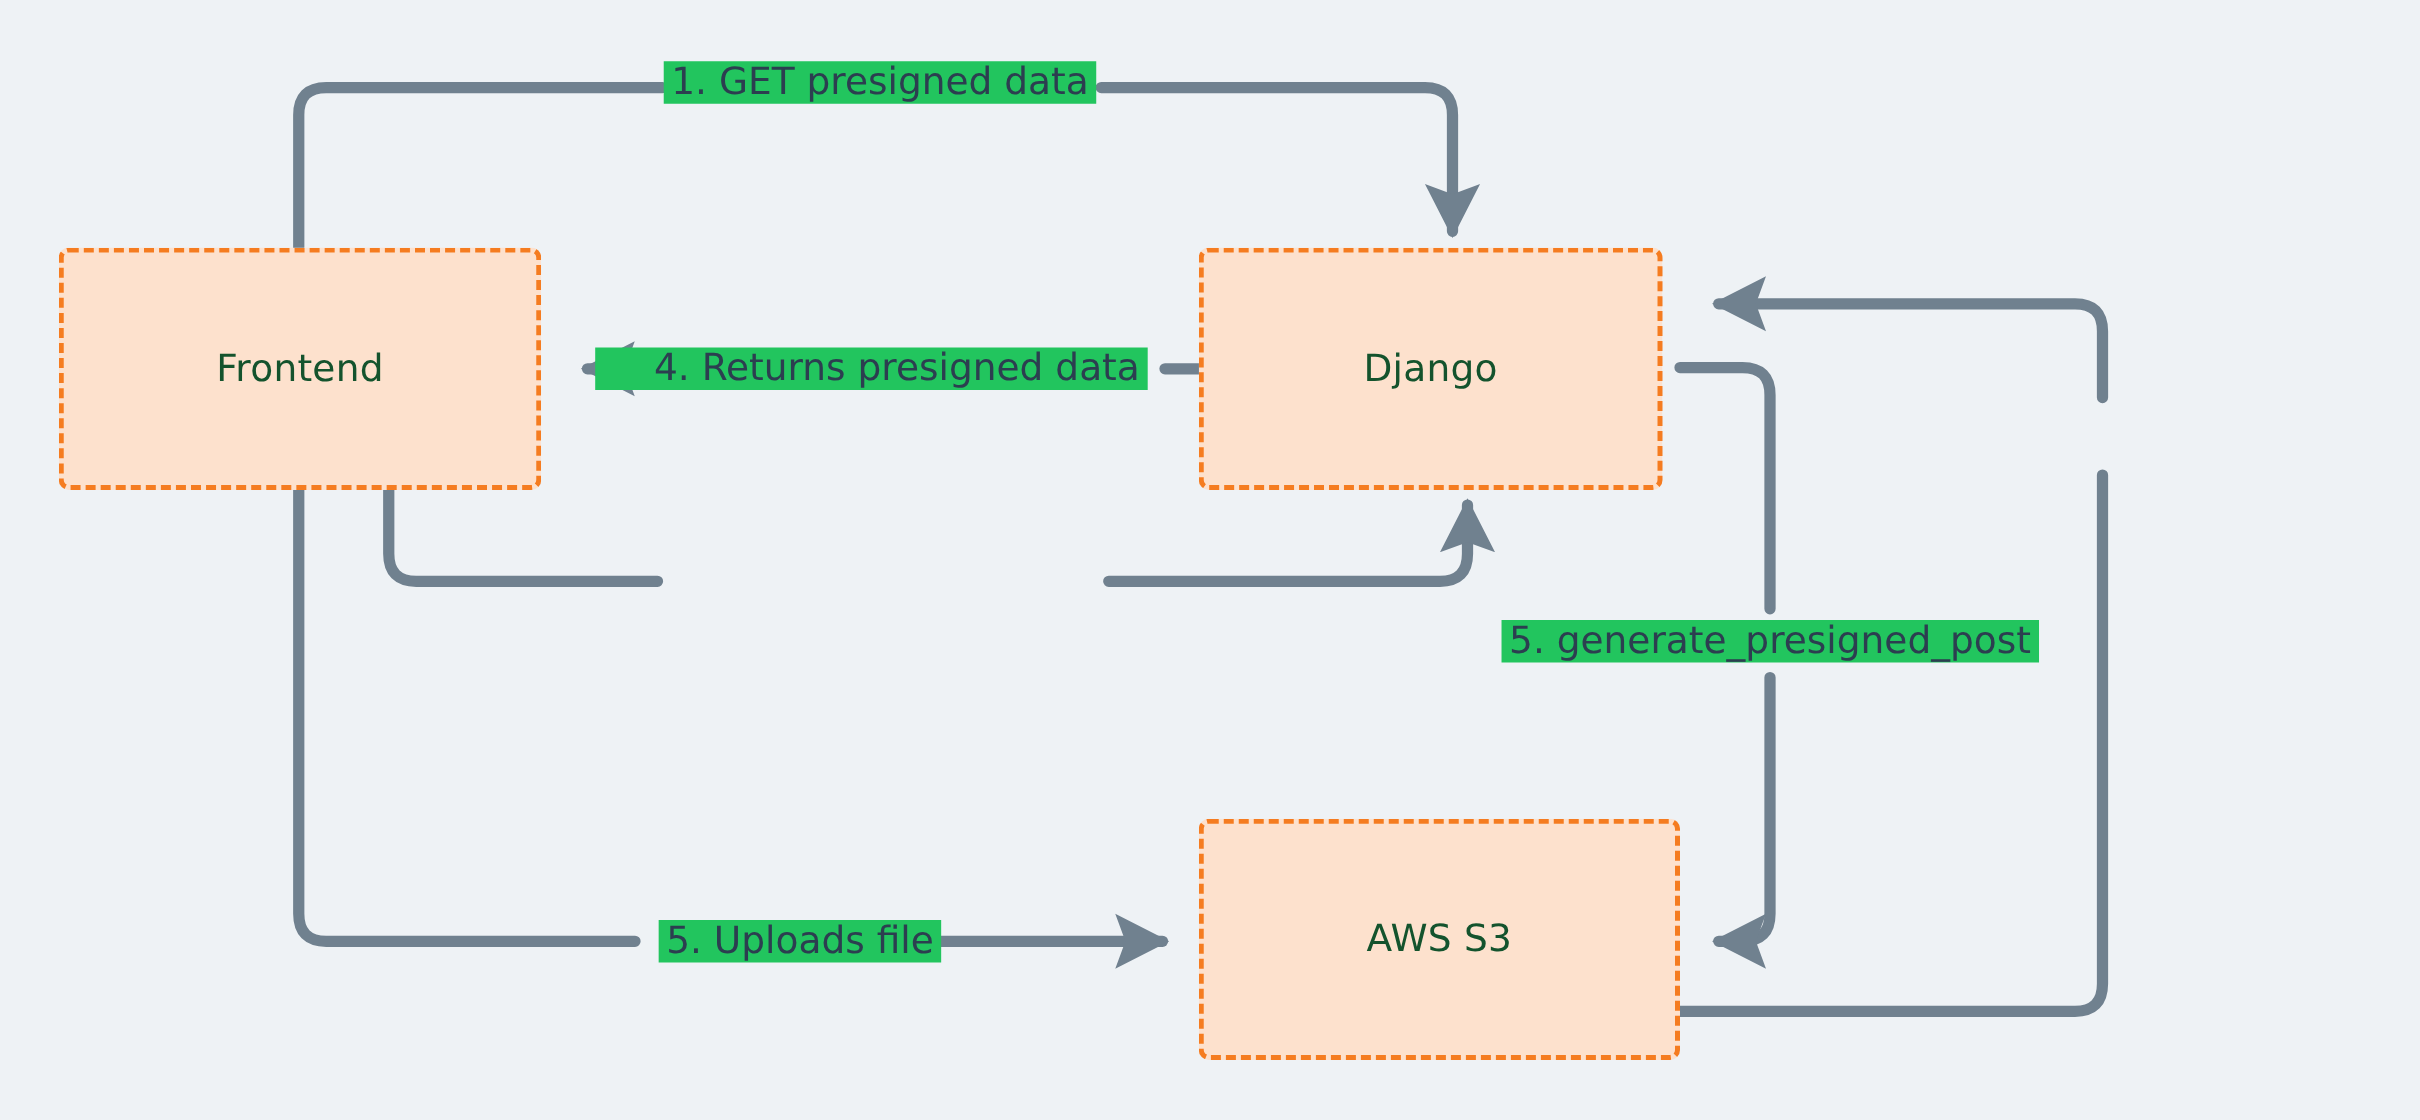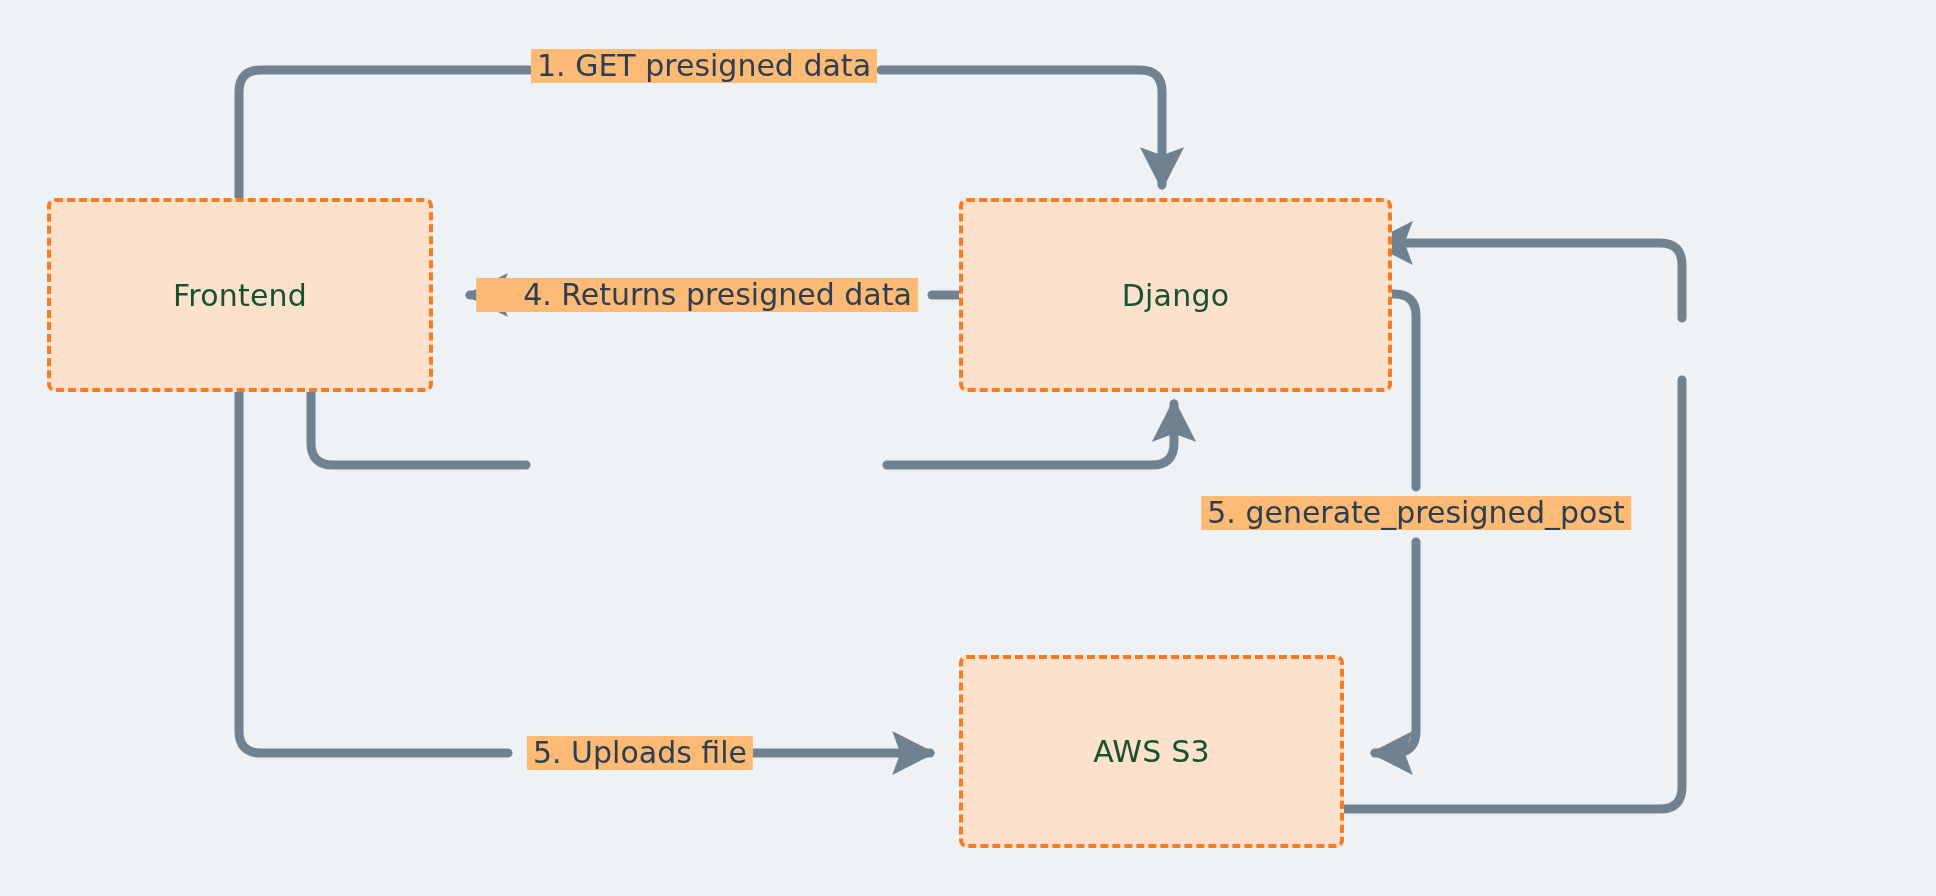--- a/index.html
+++ b/index.html
@@ -41,21 +41,21 @@
     font-size: 30px;
     color: #14532d;
     letter-spacing: 0.2px;
     white-space: pre;
   }
   .edge-label {
     position: absolute;
     font-family: "DejaVu Sans", "Liberation Sans", sans-serif;
     font-size: 30px;
     color: #2c3e50;
-    background: #fdba74;
+    background: #22c55e;
     white-space: pre;
     line-height: 1;
     padding: 2px 6px;
     transform: translate(-50%, -50%);
   }
 </style>
 </head>
 <body>
 
 <div id="canvas">
@@ -86,21 +86,21 @@
 
       <path d="M 1344,809 L 1660,809 Q 1682,809 1682,787 L 1682,380"></path>
       <path d="M 1682,318 L 1682,265 Q 1682,243 1660,243 L 1375,243" marker-end="url(#arrowhead)"></path>
     </g>
   </svg>
 
   <div class="node-box" style="left:47px; top:198px; width:386px; height:194px;">
     <span class="node-label">Frontend</span>
   </div>
 
-  <div class="node-box" style="left:959px; top:198px; width:433px; height:194px;">
+  <div class="node-box" style="left:959px; top:198px; width:371px; height:194px;">
     <span class="node-label">Django</span>
   </div>
 
   <div class="node-box" style="left:959px; top:655px; width:385px; height:193px;">
     <span class="node-label">AWS S3</span>
   </div>
 
   <div class="edge-label" style="left:704px; top:66px;">1. GET presigned data</div>
 
   <div class="edge-label" style="left:1416px; top:513px;">5. generate_presigned_post</div>

